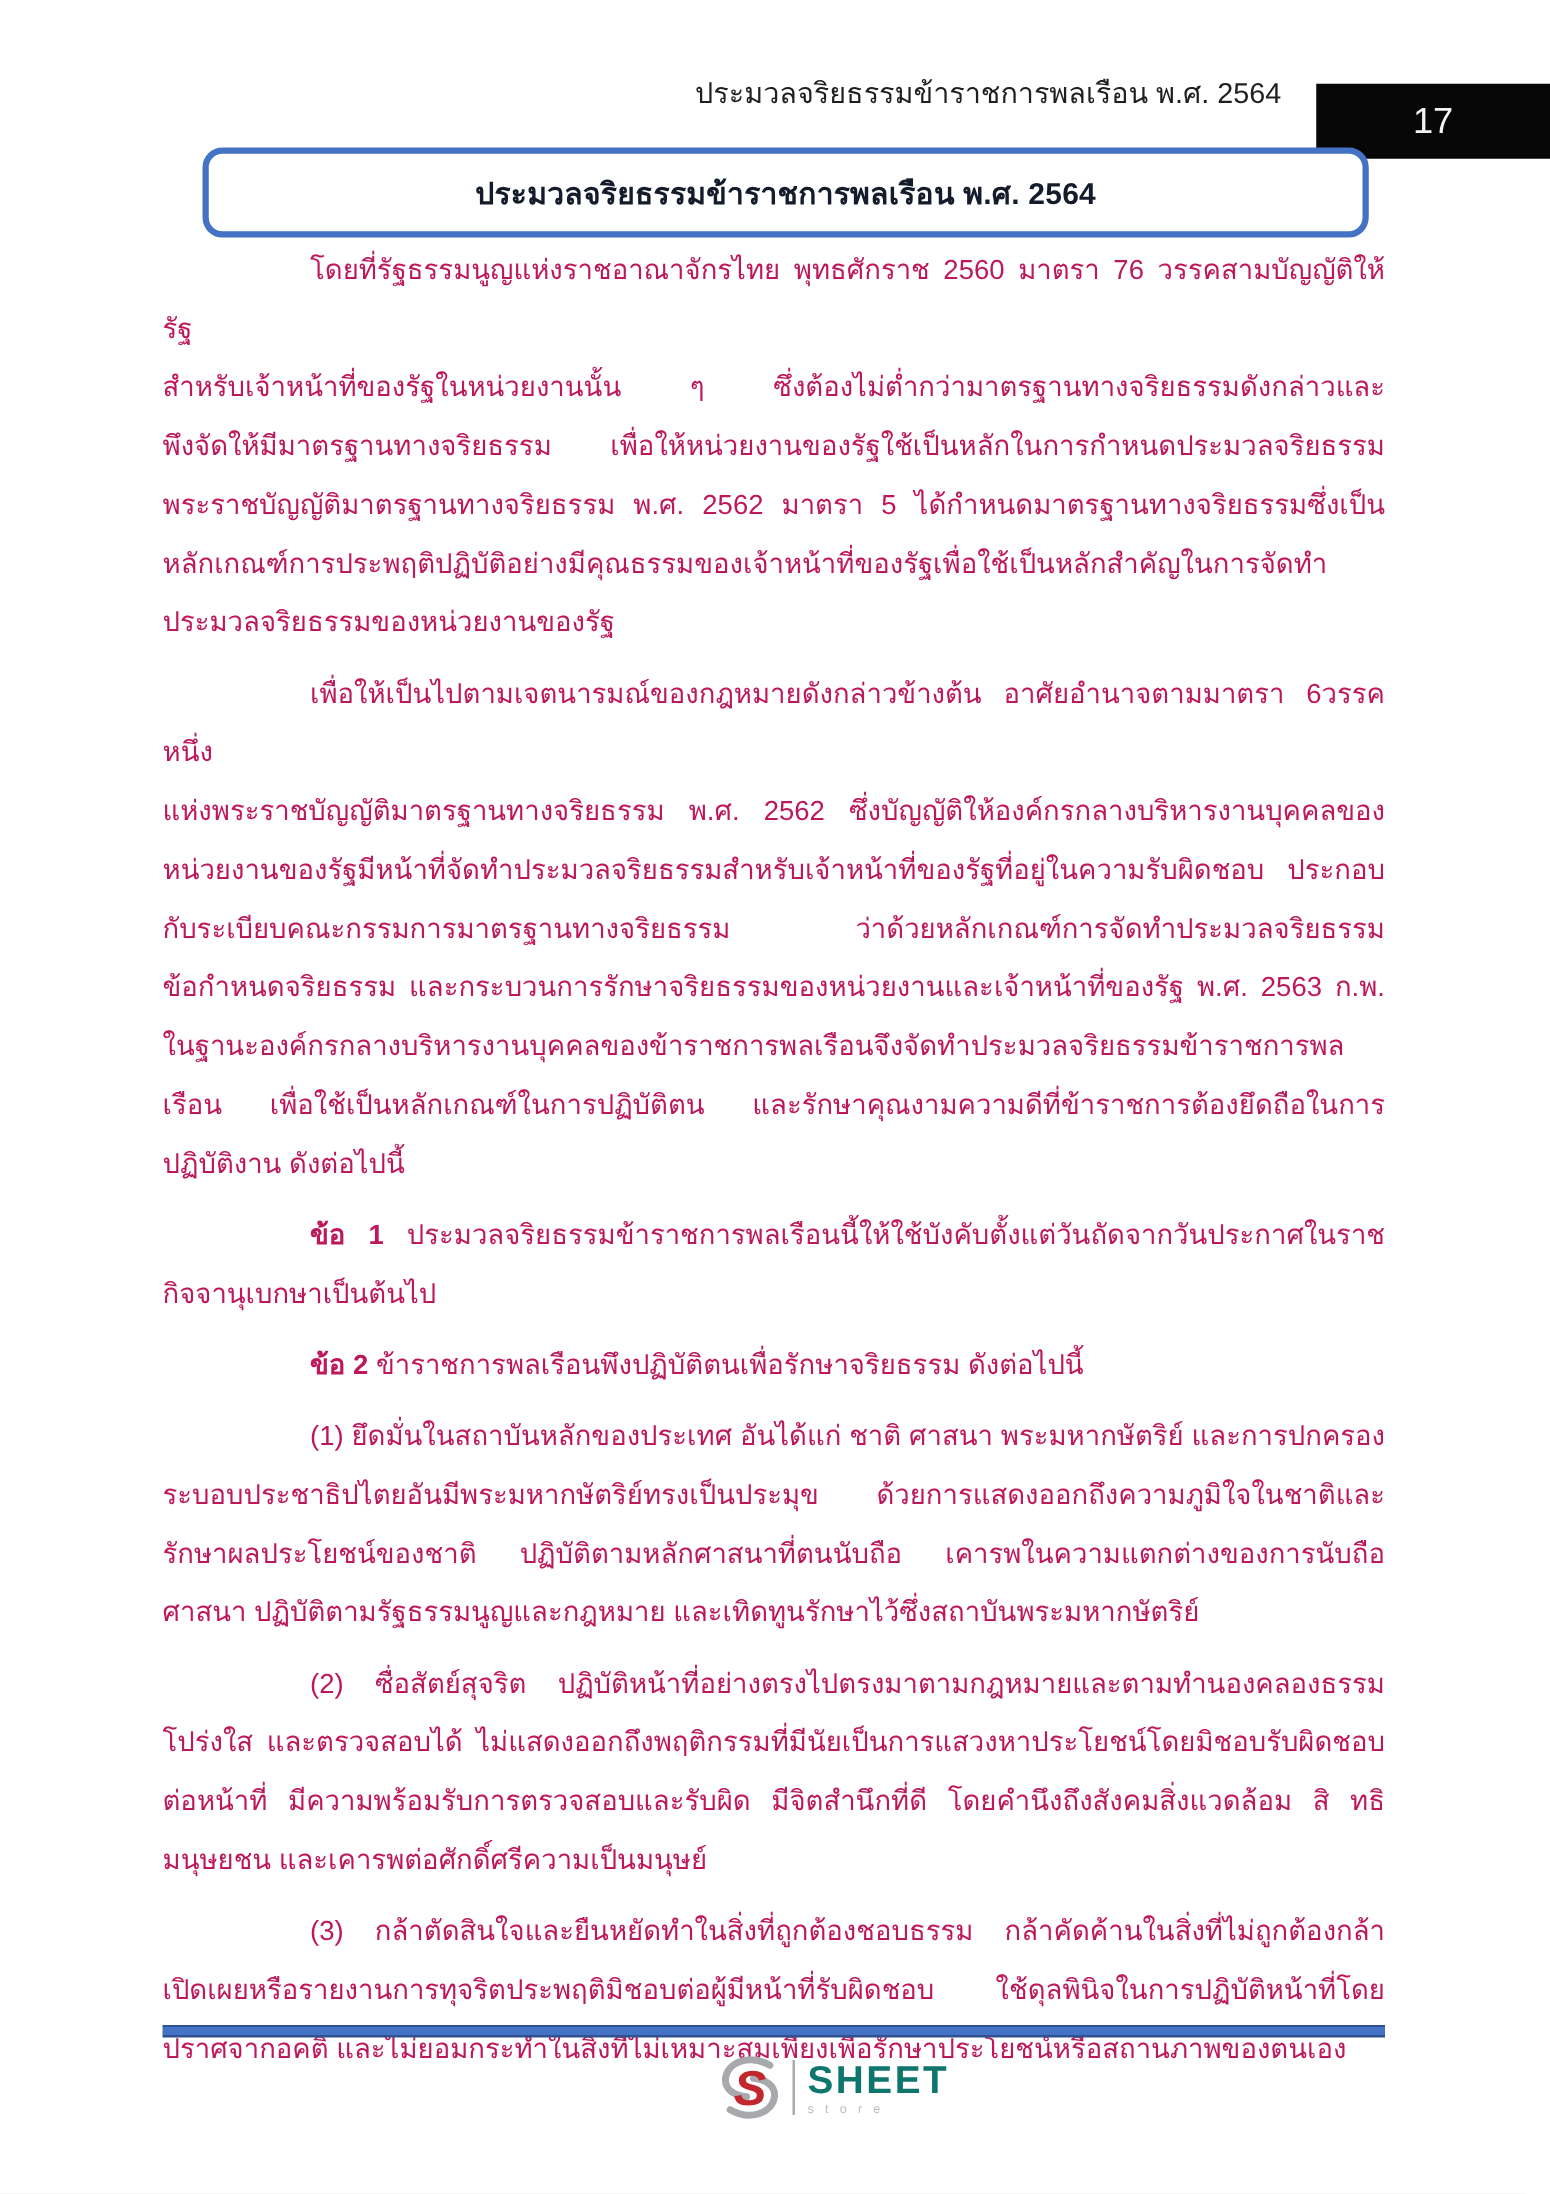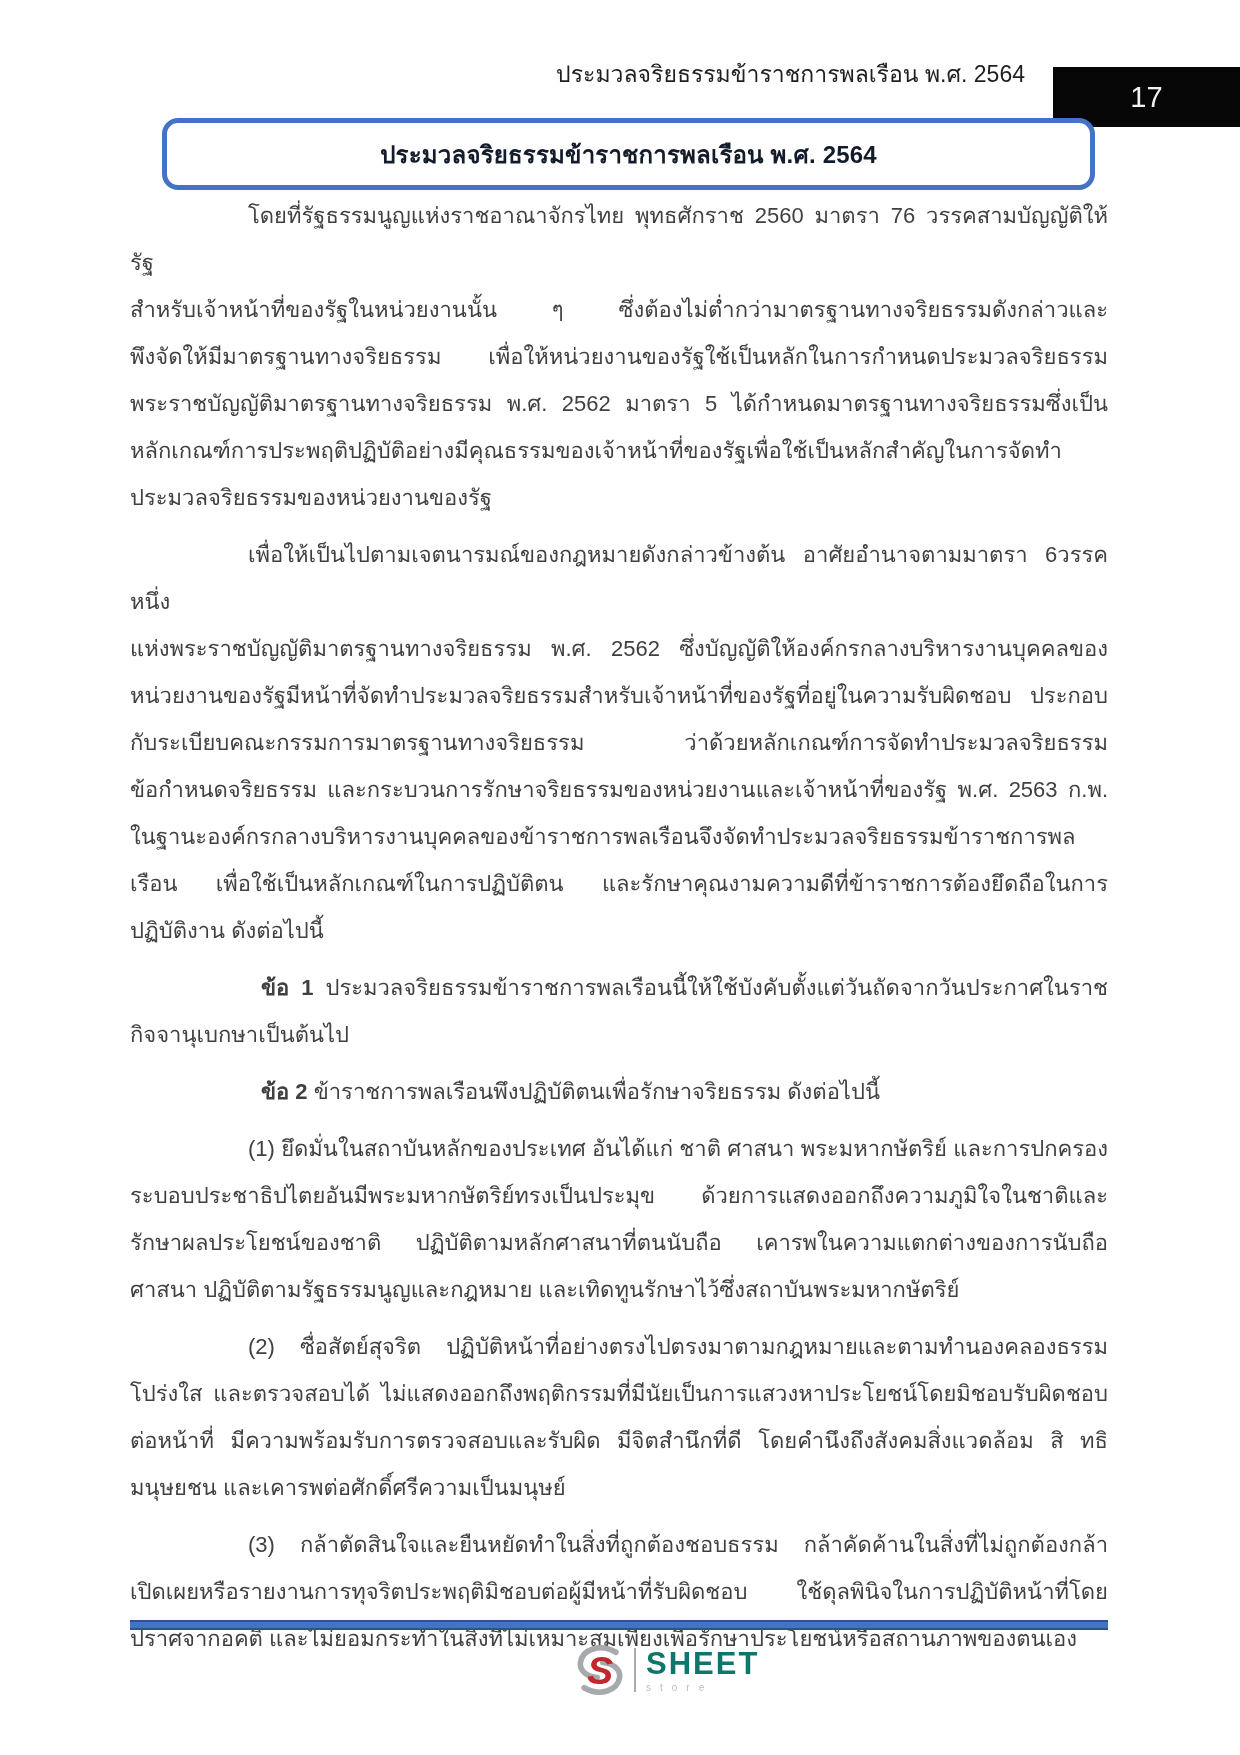--- a/index.html
+++ b/index.html
@@ -23,27 +23,27 @@
     position:absolute;left:162px;top:118px;width:933px;height:72px;
     border:5px solid #4472c4;border-radius:16px;box-sizing:border-box;
     display:flex;align-items:center;justify-content:center;background:#ffffff;
   }
   .title-box .title-text{
     font-weight:bold;font-size:24px;color:#141c2b;letter-spacing:.2px;
   }
   
   .body-text{
     position:absolute;left:130px;top:192px;width:978px;
-    font-size:22px;line-height:47px;color:#404040;
+    font-size:22px;line-height:47px;color:#be185d;
   }
   .para{margin:0 0 10px 0;}
   .line{text-align:justify;}
   .line.fill{text-align-last:justify;}
   .line.first{text-indent:118px;}
-  .clause{font-weight:bold;margin-left:13px;}
+  .clause{font-weight:bold;}
   
   .footer-rule{
     position:absolute;left:130px;top:1620px;width:978px;height:10px;
     background:linear-gradient(#2d5191 0 20%, #4472c4 20% 80%, #2d5191 80% 100%);
   }
   .logo{
     position:absolute;left:572px;top:1642px;
     display:flex;align-items:center;
   }
   .logo-icon-wrap{width:56px;height:56px;flex:0 0 auto;}

